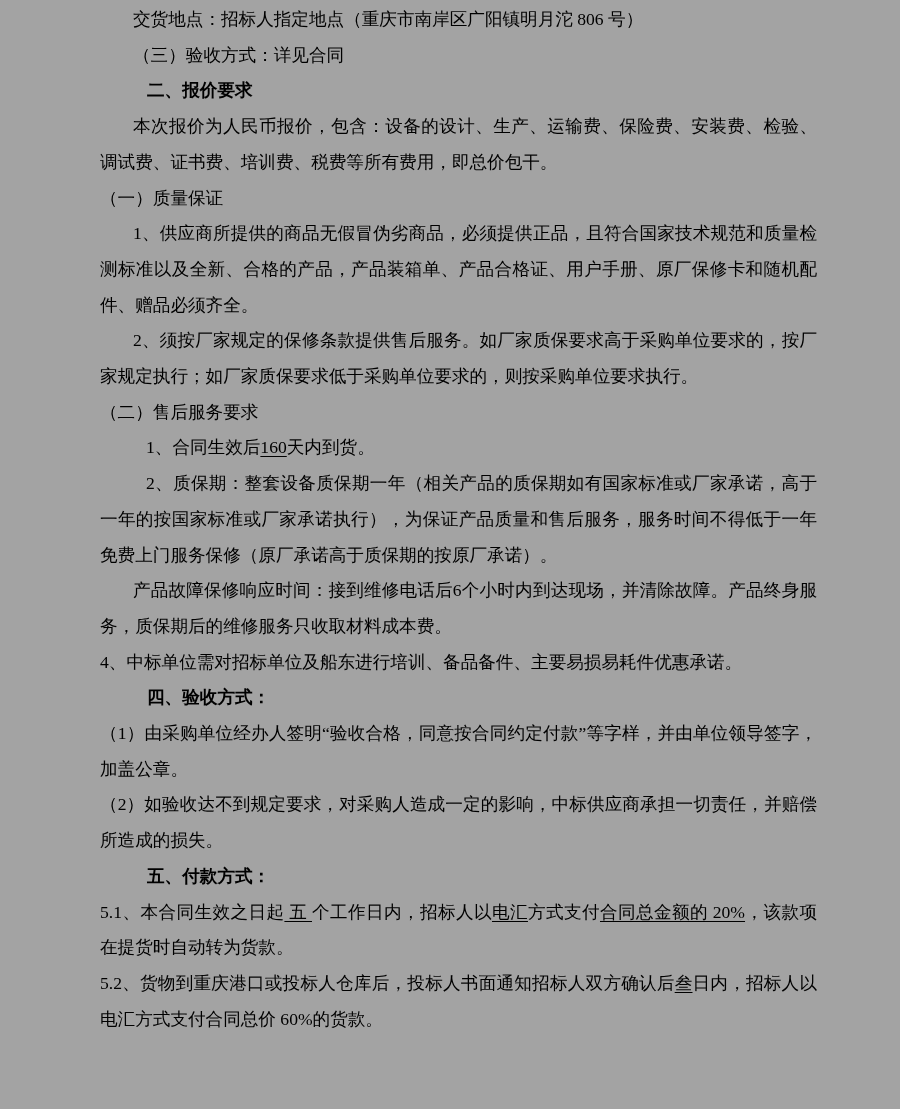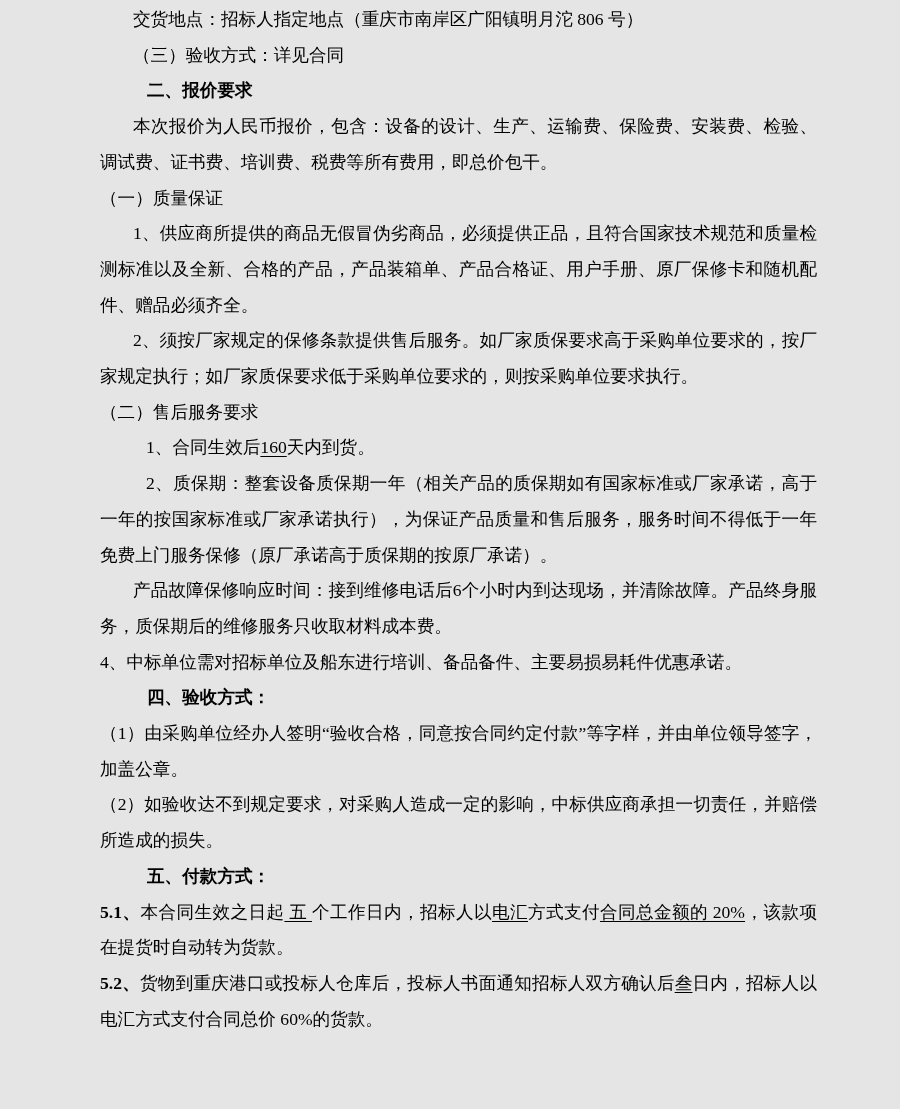--- a/index.html
+++ b/index.html
@@ -9,36 +9,36 @@
     overflow: hidden;
   }
   .page {
     box-sizing: border-box;
     width: 900px; height: 1109px;
     padding: 2px 83px 0 100px;
     font-family: "Liberation Serif", "DejaVu Serif", serif;
     font-size: 17.6px;
     line-height: 35.7px;
     color: #000000;
-    background: #e5e5e5;
+    background: #a3a3a3;
   }
   .page p {
     margin: 0;
     text-align: justify;
     word-break: break-all;
   }
   .page p.heading {
     font-weight: bold;
     text-align: left;
     margin-left: 47px;
   }
   .ind-2 { text-indent: 33px; }
   .ind-3 { text-indent: 46px; }
   .u { text-decoration: underline; text-underline-offset: 3px; }
-  .b { font-weight: bold; }
+  .b { font-weight: normal; }
 </style>
 </head>
 <body>
 
 <div class="page">
   <div>
       <p class="body ind-2"><span>交货地点：招标人指定地点（重庆市南岸区广阳镇明月沱 806 号）</span></p>
       <p class="body ind-2"><span>（三）验收方式：详见合同</span></p>
       <p class="heading"><span>二、报价要求</span></p>
       <p class="body ind-2"><span>本次报价为人民币报价，包含：设备的设计、生产、运输费、保险费、安装费、检验、调试费、证书费、培训费、税费等所有费用，即总价包干。</span></p>

